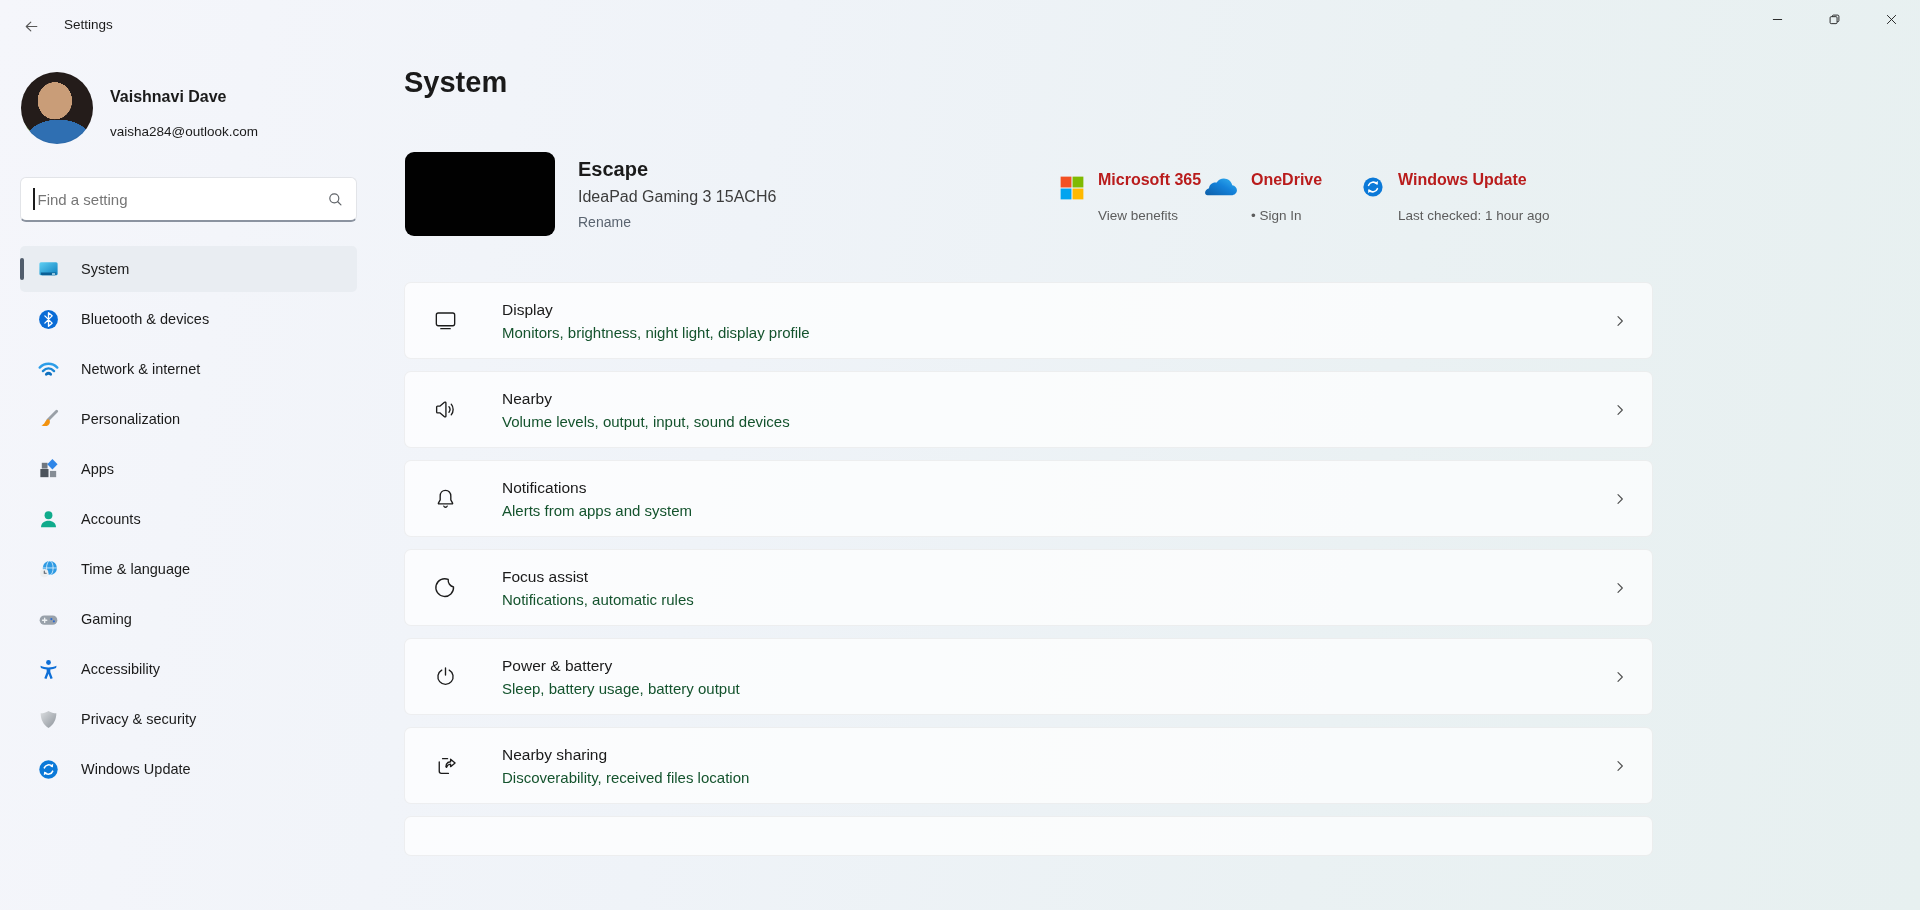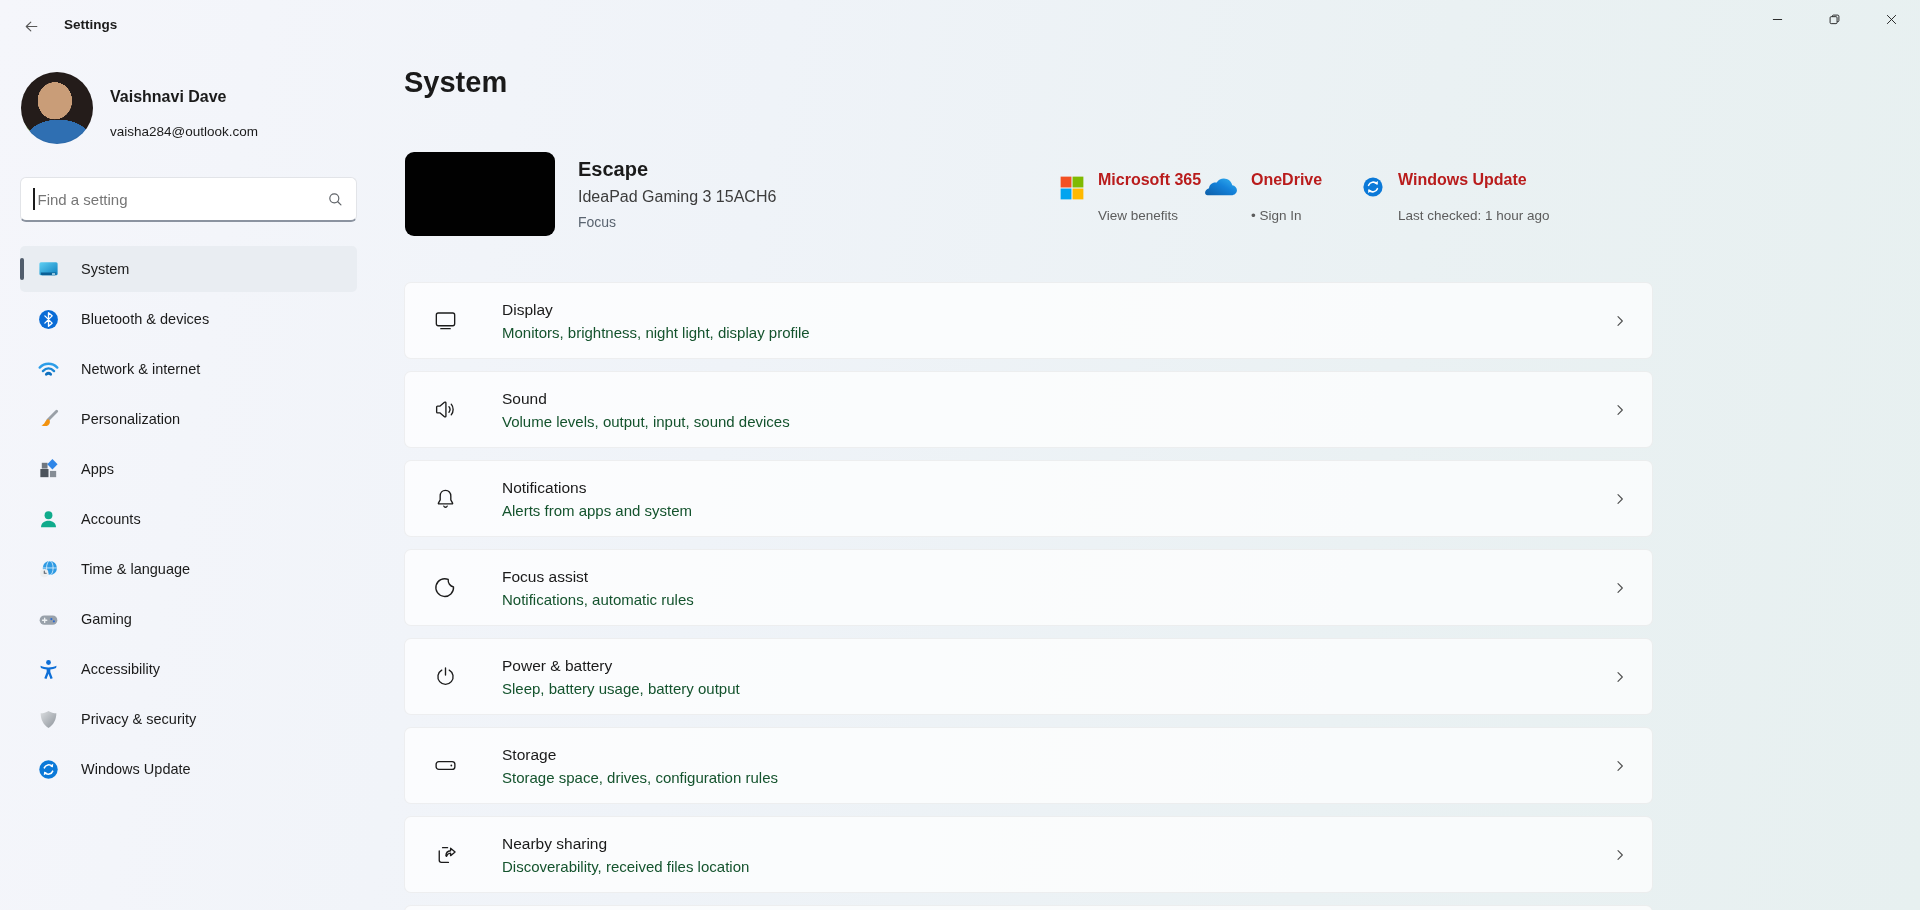--- a/index.html
+++ b/index.html
@@ -9,21 +9,21 @@
     background:linear-gradient(100deg,#f5f6fb 0%,#eff3f8 38%,#eaf1f3 70%,#e7f0f0 100%);
     font-family:"Liberation Sans",sans-serif;color:#191919;
     -webkit-font-smoothing:antialiased;
   }
   svg{display:block;width:100%;height:100%;}
   .icon{display:inline-block;}
 
   
   .back-btn{position:absolute;left:14px;top:12px;width:34px;height:28px;display:flex;align-items:center;justify-content:center;border-radius:4px;}
   .back-btn .icon{width:17px;height:17px;}
-  .app-title{position:absolute;left:64px;top:17px;font-size:13.5px;color:#1b1b1b;font-weight:bold;}
+  .app-title{position:absolute;left:64px;top:17px;font-size:13.5px;color:#1b1b1b;}
   .win-btn{position:absolute;top:0;width:57px;height:38px;display:flex;align-items:center;justify-content:center;}
   .win-btn .icon{width:11px;height:11px;}
   .win-min{right:114px;} .win-restore{right:57px;} .win-close{right:0;}
 
   
   .avatar{position:absolute;left:21px;top:72px;width:72px;height:72px;border-radius:50%;
     background:
       radial-gradient(ellipse 24% 26% at 47% 40%, #c99d78 0 99%, transparent 100%),
       radial-gradient(ellipse 46% 30% at 52% 96%, #2f6fb2 0 99%, transparent 100%),
       radial-gradient(ellipse 58% 62% at 52% 36%, #241c1a 0 99%, transparent 100%),
@@ -262,21 +262,21 @@
       </span>
       <span>Windows Update</span>
     </div>
 
 </div>
 
 <div class="page-title">System</div>
 <div class="dev-thumb"></div>
 <div class="dev-name">Escape</div>
 <div class="dev-model">IdeaPad Gaming 3 15ACH6</div>
-<div class="dev-rename">Focus</div>
+<div class="dev-rename">Rename</div>
 
 <div class="sc sc-ms365">
   <span class="icon ic-ms">
       <svg viewBox="0 0 24 24">
         <rect x="1.5" y="1.5" width="10" height="10" fill="#f25022"></rect>
         <rect x="12.5" y="1.5" width="10" height="10" fill="#7fba00"></rect>
         <rect x="1.5" y="12.5" width="10" height="10" fill="#00a4ef"></rect>
         <rect x="12.5" y="12.5" width="10" height="10" fill="#ffb900"></rect>
       </svg>
     </span>
@@ -343,21 +343,21 @@
 
     <div class="row-card">
       <span class="icon row-icon">
         <svg viewBox="0 0 24 24" fill="none" stroke="#1c1c1c" stroke-width="1.3" stroke-linecap="round" stroke-linejoin="round">
           <path d="M3.5 9.6 V14.4 C3.5 14.9 3.9 15.3 4.4 15.3 H6.8 L11 18.9 C11.6 19.4 12.4 19 12.4 18.2 V5.8 C12.4 5 11.6 4.6 11 5.1 L6.8 8.7 H4.4 C3.9 8.7 3.5 9.1 3.5 9.6 Z"></path>
           <path d="M15.3 9.3 A4.3 4.3 0 0 1 15.3 14.7"></path>
           <path d="M17.5 6.9 A8 8 0 0 1 17.5 17.1"></path>
         </svg>
       </span>
       <span class="row-text">
-        <span class="row-title">Sound</span>
+        <span class="row-title">Nearby</span>
         <span class="row-sub">Volume levels, output, input, sound devices</span>
       </span>
       <span class="icon row-chevron">
         <svg viewBox="0 0 24 24" fill="none" stroke="#4f4f4f" stroke-width="1.7" stroke-linecap="round" stroke-linejoin="round">
           <path d="M9 5.5 L15.5 12 L9 18.5"></path>
         </svg>
       </span>
     </div>
 
     <div class="row-card">
@@ -406,37 +406,20 @@
         <span class="row-title">Power &amp; battery</span>
         <span class="row-sub">Sleep, battery usage, battery output</span>
       </span>
       <span class="icon row-chevron">
         <svg viewBox="0 0 24 24" fill="none" stroke="#4f4f4f" stroke-width="1.7" stroke-linecap="round" stroke-linejoin="round">
           <path d="M9 5.5 L15.5 12 L9 18.5"></path>
         </svg>
       </span>
     </div>
 
-    <div class="row-card">
-      <span class="icon row-icon">
-        <svg viewBox="0 0 24 24" fill="none" stroke="#1c1c1c" stroke-width="1.3">
-          <rect x="3" y="8.3" width="18" height="7.4" rx="2.6"></rect>
-          <circle cx="17.6" cy="12" r="0.85" fill="#1c1c1c" stroke="none"></circle>
-        </svg>
-      </span>
-      <span class="row-text">
-        <span class="row-title">Storage</span>
-        <span class="row-sub">Storage space, drives, configuration rules</span>
-      </span>
-      <span class="icon row-chevron">
-        <svg viewBox="0 0 24 24" fill="none" stroke="#4f4f4f" stroke-width="1.7" stroke-linecap="round" stroke-linejoin="round">
-          <path d="M9 5.5 L15.5 12 L9 18.5"></path>
-        </svg>
-      </span>
-    </div>
 
     <div class="row-card">
       <span class="icon row-icon">
         <svg viewBox="0 0 24 24" fill="none" stroke="#1c1c1c" stroke-width="1.3" stroke-linecap="round" stroke-linejoin="round">
           <path d="M6 8.6 V17.6 C6 18.7 6.9 19.6 8 19.6 H14.8"></path>
           <path d="M9.2 5.4 H14"></path>
           <path d="M12.4 13.2 C12.5 10.3 14.1 8.6 16.9 8.4 L16.9 5.9 L21.2 9.5 L16.9 13.1 L16.9 10.7 C14.9 10.9 13.5 11.7 13 13.8 Z"></path>
         </svg>
       </span>
       <span class="row-text">

